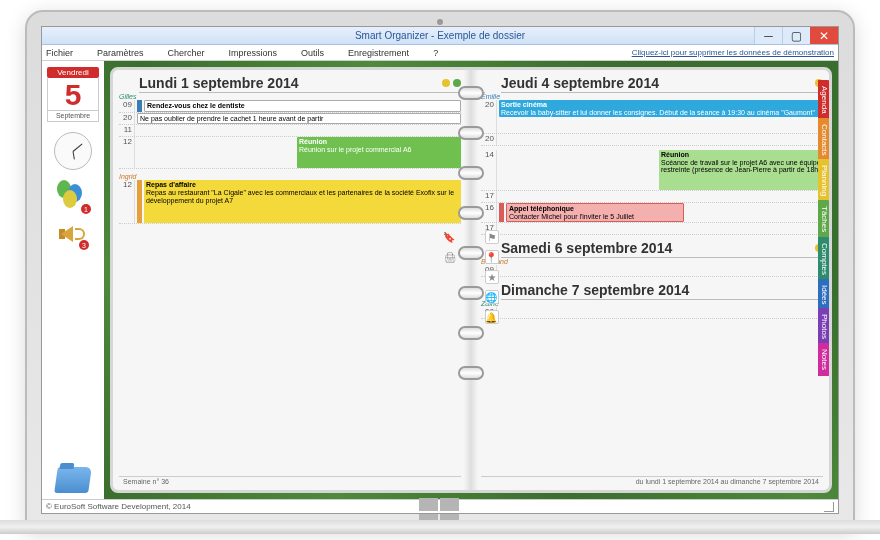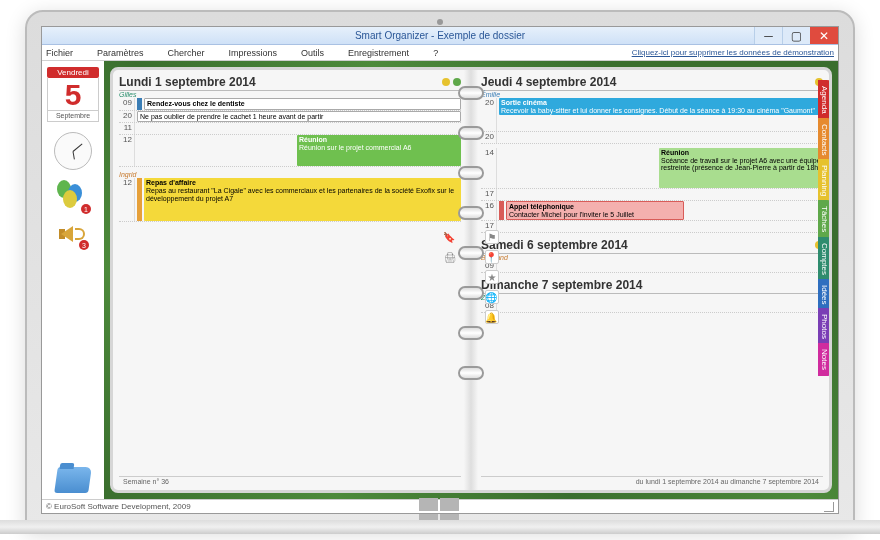--- a/index.html
+++ b/index.html
@@ -54,21 +54,21 @@
 
 .grass { flex:1; background:linear-gradient(45deg,#3a6e2e,#4d8a3b 20%,#3a6e2e 40%,#4d8a3b 60%,#3a6e2e 80%); padding:6px; position:relative; }
 .organizer { width:100%; height:100%; background:linear-gradient(90deg,#f6f6f6 49%,#dedede 50%,#f6f6f6 51%); border:3px solid #d6d6d6; border-radius:8px; display:flex; position:relative; overflow:hidden; }
 .page { width:50%; height:100%; display:flex; flex-direction:column; overflow:hidden; }
 .page.left { padding:4px 10px 4px 6px; }
 .page.right { padding:4px 6px 4px 10px; }
 .rings { position:absolute; left:50%; top:16px; transform:translateX(-50%); display:flex; flex-direction:column; gap:26px; z-index:5; }
 .ring { width:26px; height:14px; border:2px solid #9a9a9a; border-radius:10px; background:linear-gradient(#ddd,#fff,#ddd); }
 
 .daysec { margin-bottom:4px; }
-.dayhead { font-weight:bold; font-size:12px; color:#333; border-bottom:1px solid #bbb; padding:1px 0; display:flex; align-items:center; gap:0; }
+.dayhead { font-weight:bold; font-size:14px; color:#333; border-bottom:1px solid #bbb; padding:1px 0; display:flex; align-items:center; gap:0;margin-left:20px; }
 .dayhead .icons { margin-left:auto; display:flex; gap:3px; }
 .mini-icon { width:8px; height:8px; border-radius:50%; }
 .owner { font-size:7px; color:#2b8f6d; font-style:italic; }
 .owner.blue{color:#3a7db5;}
 .owner.orange{color:#c77a2e;}
 
 .slots { position:relative; }
 .slot { display:flex; border-bottom:1px dotted #ccc; min-height:12px; }
 .slot .hr { width:16px; font-size:8px; color:#555; text-align:right; padding-right:2px; border-right:1px solid #ddd; }
 .slot .area { flex:1; position:relative; padding-left:2px; }
@@ -357,21 +357,21 @@
             <div class="tab" style="background:#2e6ebf">Idées</div>
             <div class="tab" style="background:#7a3eb5">Photos</div>
             <div class="tab" style="background:#d02c9e">Notes</div>
           </div>
 
         </div>
       </div>
     </div>
 
     <div class="status">
-      <span>© EuroSoft Software Development, 2009</span>
+      <span>© EuroSoft Software Development, 2014</span>
       <span class="r"></span>
     </div>
   </div>
   <div class="win-logo">
       <span></span>
       <span></span>
       <span></span>
       <span></span>
     </div>
   <div class="laptop-base"></div>

